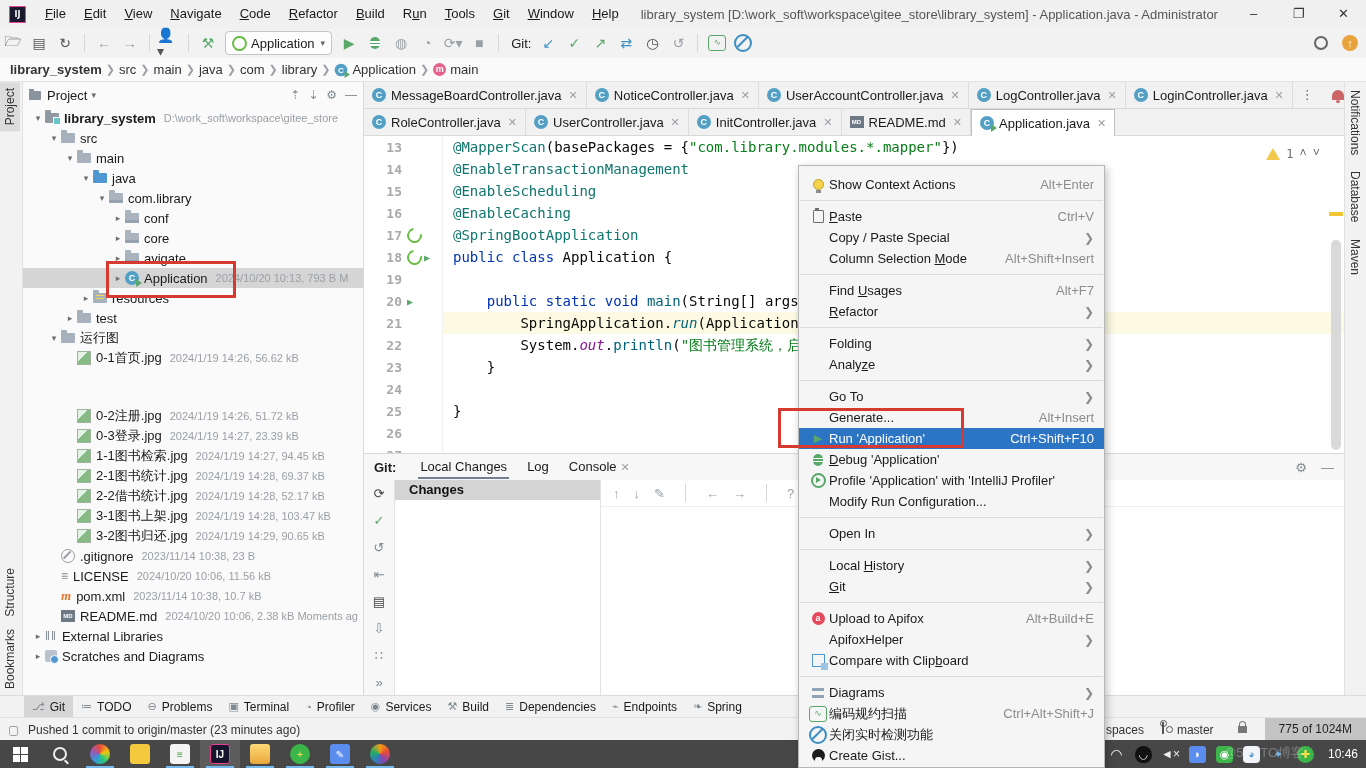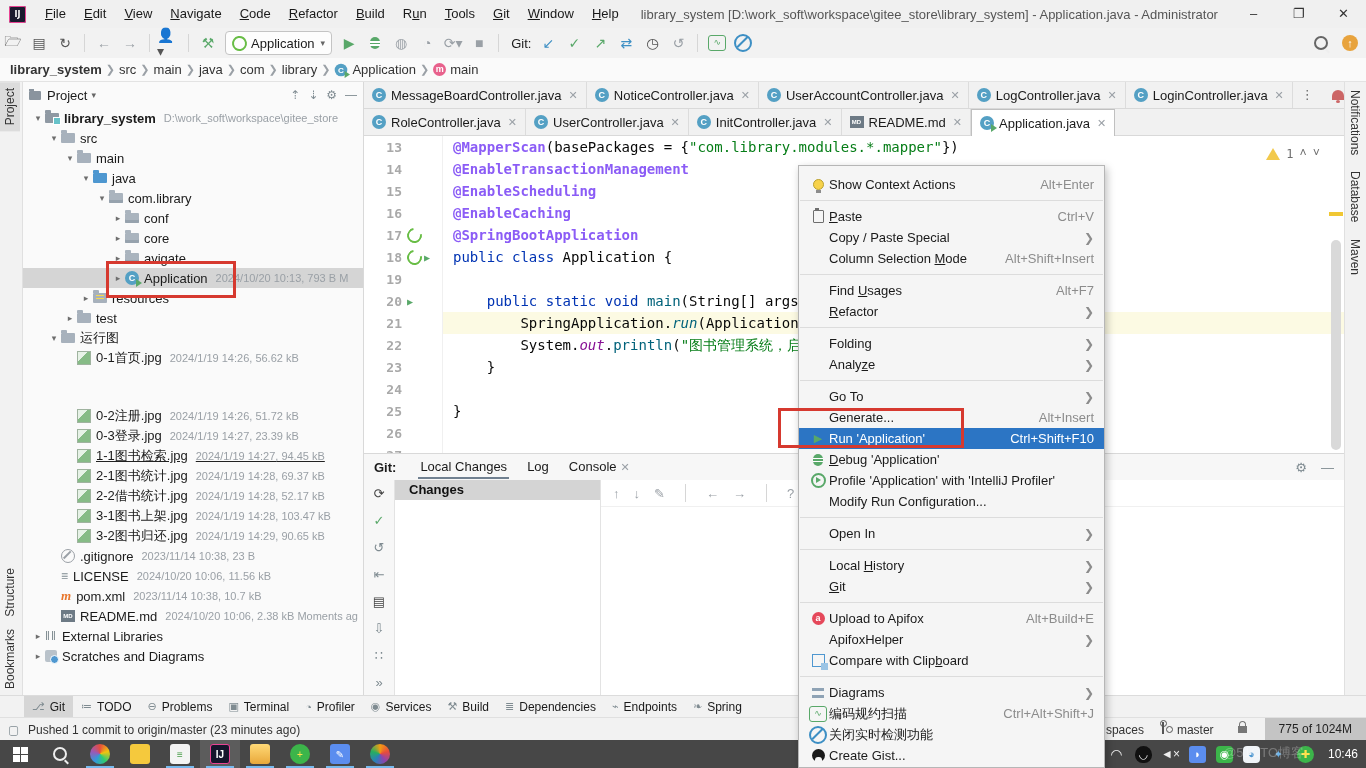--- a/index.html
+++ b/index.html
@@ -93,21 +93,21 @@
   .codearea{flex:1;display:flex;position:relative;overflow:hidden;background:#fff;font-family:"DejaVu Sans Mono","Liberation Mono",monospace;font-size:14px;}
   .gutter{width:78px;flex:0 0 auto;background:#ffffff;border-right:1px solid #f0f0f0;font-weight:bold;}
   .gl{height:22px;display:flex;align-items:center;}
   .gl .num{width:38px;text-align:right;color:#a9a9a9;font-size:13px;flex:0 0 auto;}
   .gl .gic{width:38px;display:flex;align-items:center;justify-content:flex-start;padding-left:5px;gap:2px;box-sizing:border-box;}
   .springic{width:11px;height:11px;border:2px solid #68bd45;border-radius:50%;border-top-color:transparent;transform:rotate(35deg);display:inline-block;}
   .runtri{color:#59a869;font-size:10px;}
   .codelines{flex:1;position:relative;min-width:0;}
   .cl{height:22px;line-height:22px;white-space:pre;padding-left:10px;}
   .cl.hl{background:#fcfae3;}
-  .tk-ann{color:#8b5cf6;font-weight:bold;}
+  .tk-ann{color:#0f766e;}
   .tk-kw{color:#0033b3;}
   .tk-str{color:#067d17;}
   .tk-fld{color:#871094;font-style:italic;}
   .tk-mi{color:#00627a;font-style:italic;}
   .tk-m{color:#00627a;}
   .tk-plain{color:#080808;}
   .inspect-widget{position:absolute;right:24px;top:10px;display:flex;align-items:center;gap:6px;color:#6e6e6e;font-size:12px;background:transparent;}
   .warn-tri{width:0;height:0;border-left:7px solid transparent;border-right:7px solid transparent;border-bottom:12px solid #f2c94c;position:relative;display:inline-block;}
   .vscroll{position:absolute;right:3px;top:0;width:10px;height:100%;}
   .vthumb{position:absolute;left:0;width:10px;border-radius:5px;background:#d9d9d9;}
@@ -374,21 +374,21 @@
             <span class="imgic"></span>
             <span class="lab">0-2注册.jpg</span>
             <span class="meta">2024/1/19 14:26, 51.72 kB</span>
           </div>
           <div class="trow" style="padding-left: 40px;">
             <span class="chev"></span>
             <span class="imgic"></span>
             <span class="lab">0-3登录.jpg</span>
             <span class="meta">2024/1/19 14:27, 23.39 kB</span>
           </div>
-          <div class="trow" style="padding-left: 40px; text-decoration: underline;">
+          <div class="trow" style="padding-left: 40px;">
             <span class="chev"></span>
             <span class="imgic"></span>
             <span class="lab">1-1图书检索.jpg</span>
             <span class="meta">2024/1/19 14:27, 94.45 kB</span>
           </div>
           <div class="trow" style="padding-left: 40px;">
             <span class="chev"></span>
             <span class="imgic"></span>
             <span class="lab">2-1图书统计.jpg</span>
             <span class="meta">2024/1/19 14:28, 69.37 kB</span>

